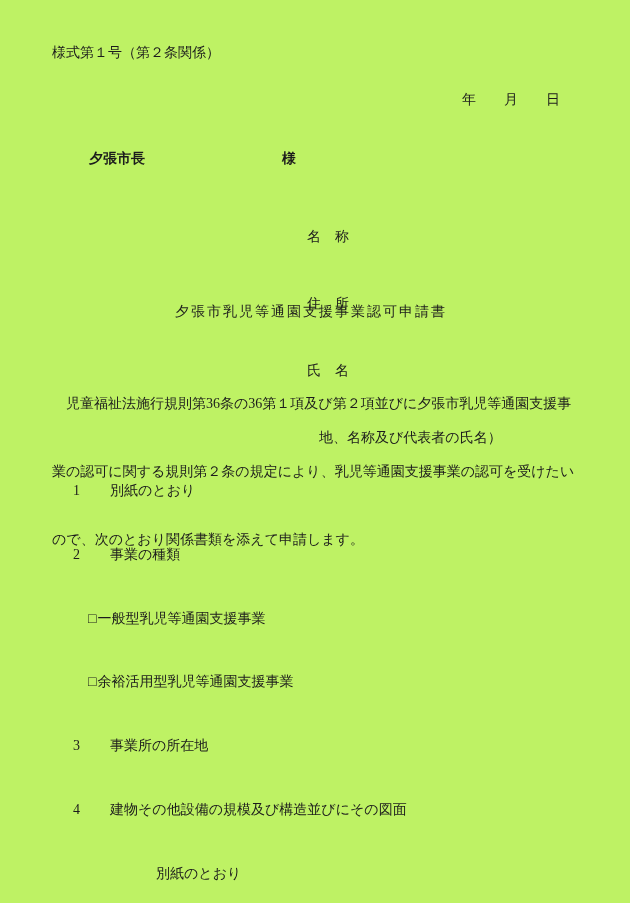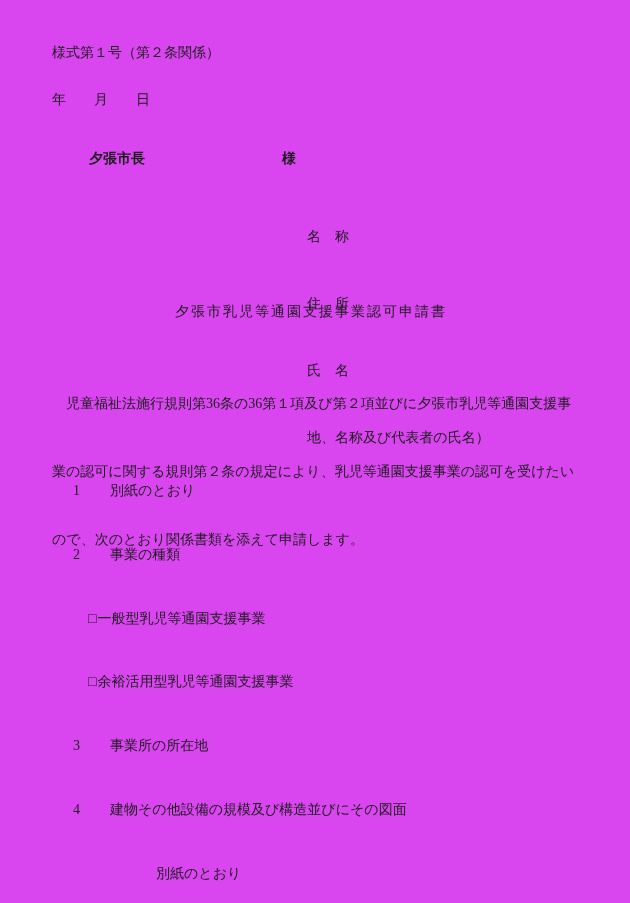--- a/index.html
+++ b/index.html
@@ -1,33 +1,33 @@
 <!DOCTYPE html>
 <html lang="ja"><head>
 <meta charset="utf-8">
 <style>
   html, body { margin:0; padding:0; background:#ffffff; }
   .page {
     position: relative;
     width: 630px;
     height: 903px;
-    background: #d946ef;
+    background: #bef264;
     color: #1c1c1c;
     font-family: "Liberation Serif", "DejaVu Serif", serif;
     font-size: 14px;
     overflow: hidden;
   }
   .abs { position: absolute; line-height: 1; white-space: pre; }
   .form-label { top:46px; left:52px; }
-  .date-line { top:93px; left:52px; width:508px; }
+  .date-line { top:93px; left:52px; width:508px; text-align:right; }
   .addressee { top:138px; left:75px;font-weight:bold; }
   .addressee .honorific { margin-left:137px; }
   .applicant { top:181px; left:307px; line-height:22.4px; white-space:pre; }
   .applicant .note1 { margin-left:5px; }
-  .applicant .note2 { margin-left:0; }
+  .applicant .note2 { margin-left:12px; }
   .doc-title { top:305px; left:52px; width:518px; text-align:center; letter-spacing:2px; }
   .body-para { top:348px; left:52px; width:522px; line-height:22.6px; white-space:pre; }
   .list { top:438px; left:52px; width:545px; }
   .row { display:flex; line-height:21.8px; white-space:pre; }
   .row .num { width:37px; margin-left:21px; flex:0 0 auto; }
   .row-checkbox { margin-left:36px; }
   .row-sub { margin-left:104px; }
   .cb { letter-spacing:1px; }
 </style>
 </head>

